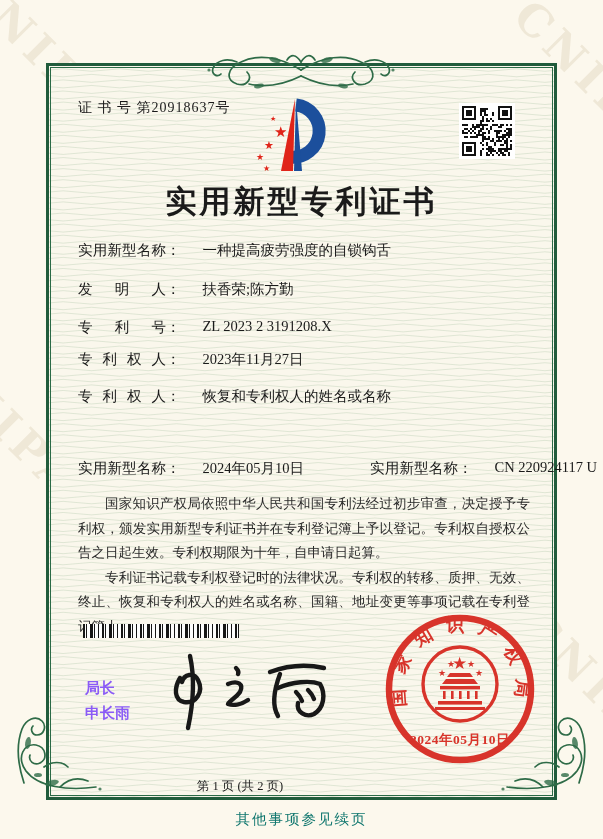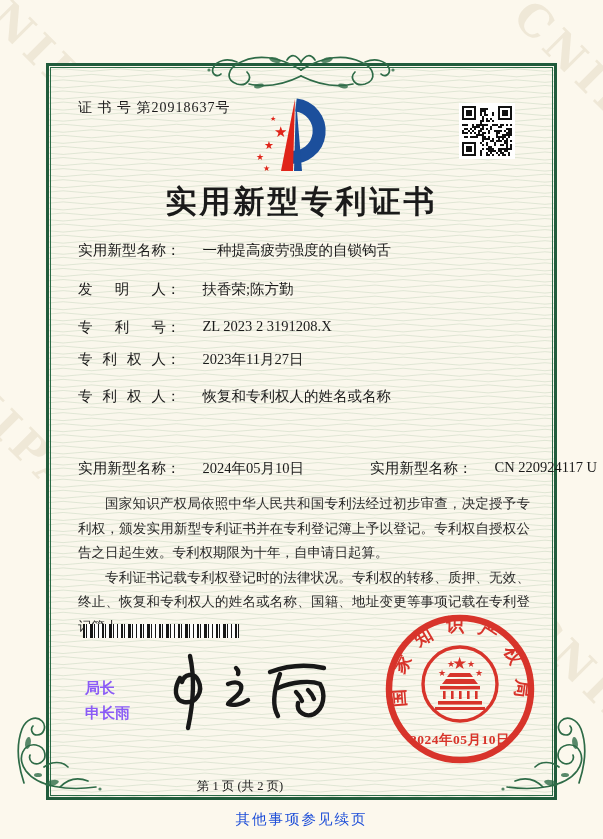--- a/index.html
+++ b/index.html
@@ -58,21 +58,21 @@
   .director{
     position:absolute;left:85px;top:676px;font-family:"Liberation Sans",sans-serif;
     font-size:15px;font-weight:600;line-height:1.65;color:#8b5cf6;
   }
   .sig{position:absolute;left:150px;top:648px;width:200px;height:85px;}
   .sig path{fill:none;stroke:#181818;stroke-width:4.4;stroke-linecap:round;stroke-linejoin:round;}
   .seal{position:absolute;left:383px;top:612px;width:154px;height:154px;opacity:.93;}
   .seal-arc{font-size:18px;font-weight:bold;letter-spacing:13px;fill:#d6261d;}
   .seal-date{font-size:13.5px;font-weight:bold;fill:#d6261d;letter-spacing:.5px;}
   .page-num{position:absolute;left:0;top:778px;width:480px;text-align:center;font-size:12.5px;}
-  .cont-note{position:absolute;left:0;top:810px;width:603px;text-align:center;font-size:14.5px;letter-spacing:2px;color:#1d4ed8;}
+  .cont-note{position:absolute;left:0;top:810px;width:603px;text-align:center;font-size:14.5px;letter-spacing:2px;color:#0f766e;}
 </style>
 </head>
 <body>
 
 <div class="page">
 
   <div class="wm" style="left:-12px;top:-38px;">CNIPA</div>
   <div class="wm" style="left:540px;top:-10px;">CNIPA</div>
   <div class="wm" style="left:388px;top:228px;">CNIPA</div>
   <div class="wm" style="left:-45px;top:338px;">CNIPA</div>

